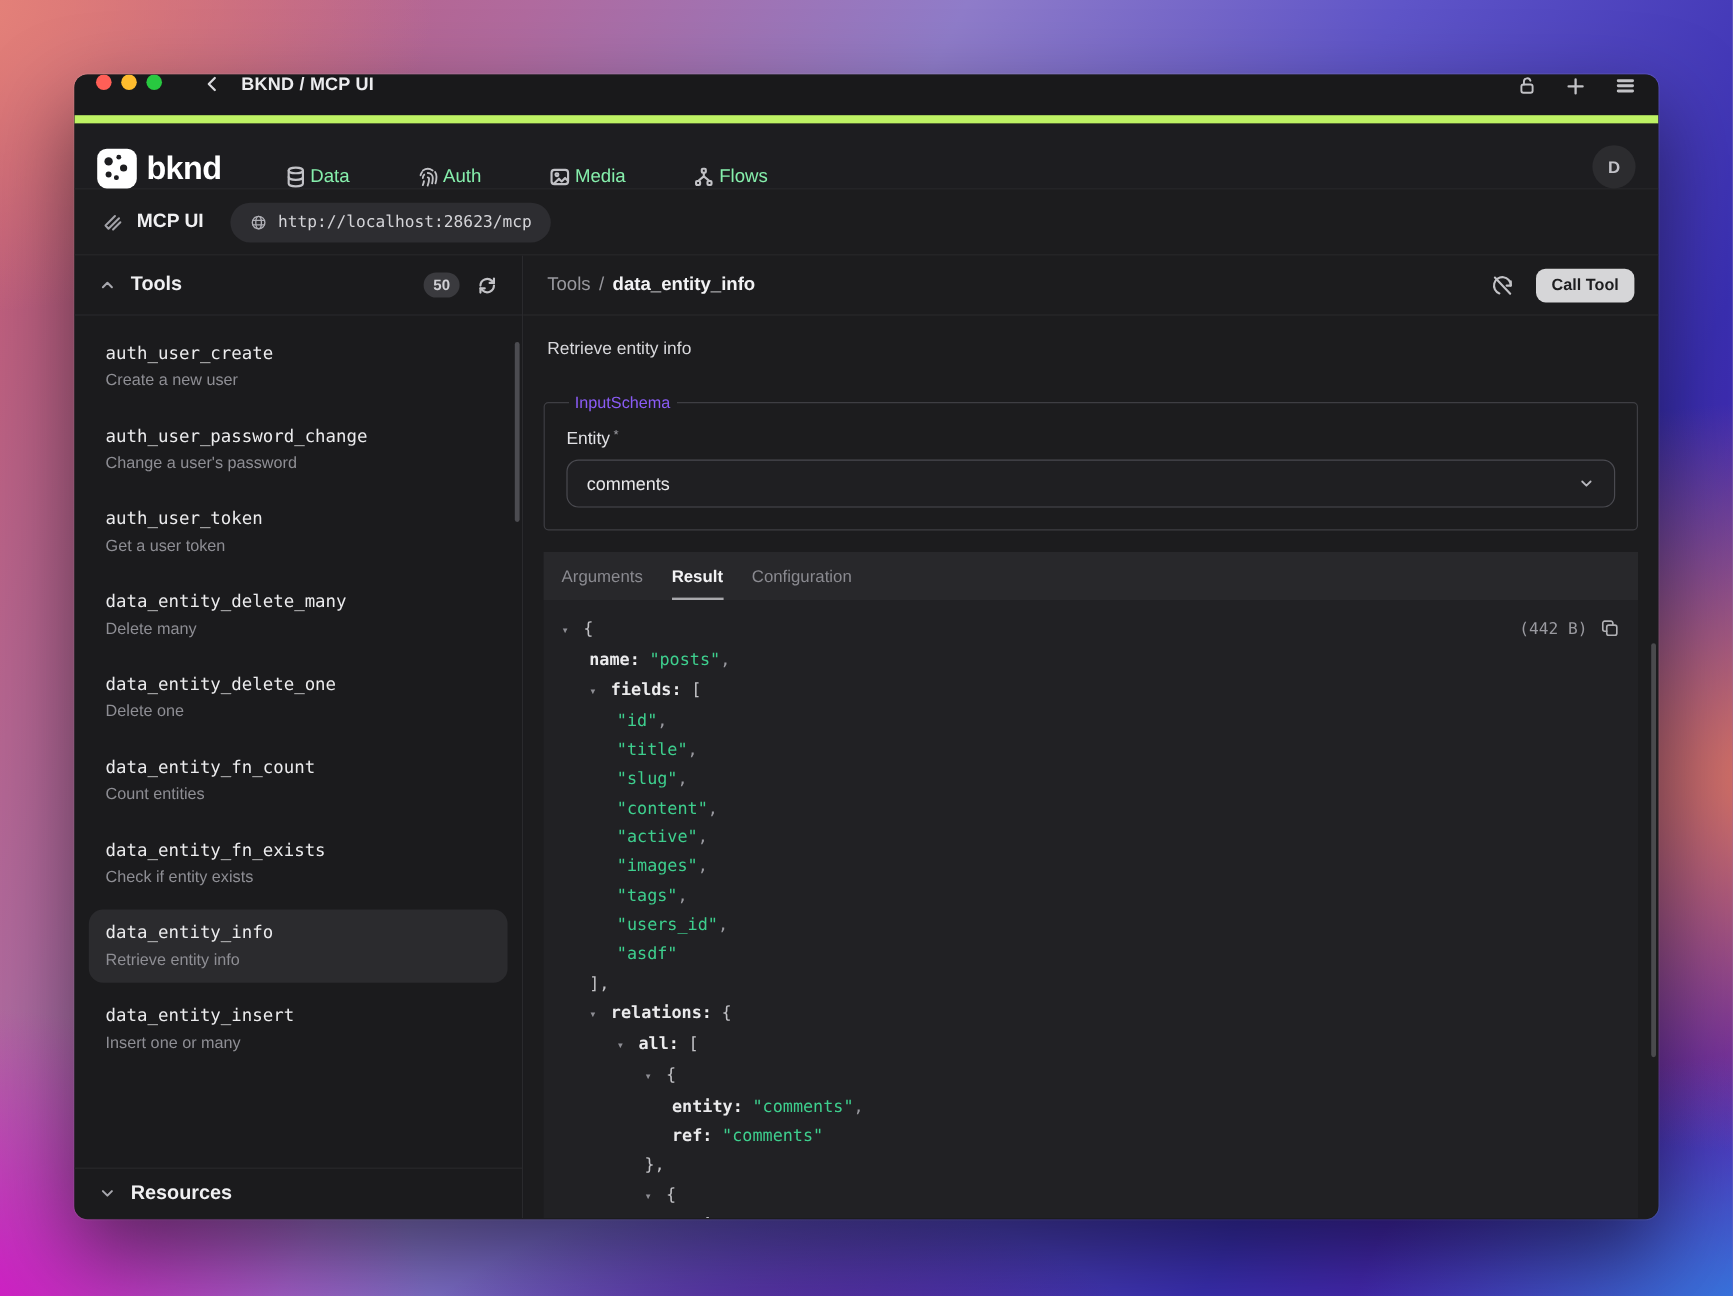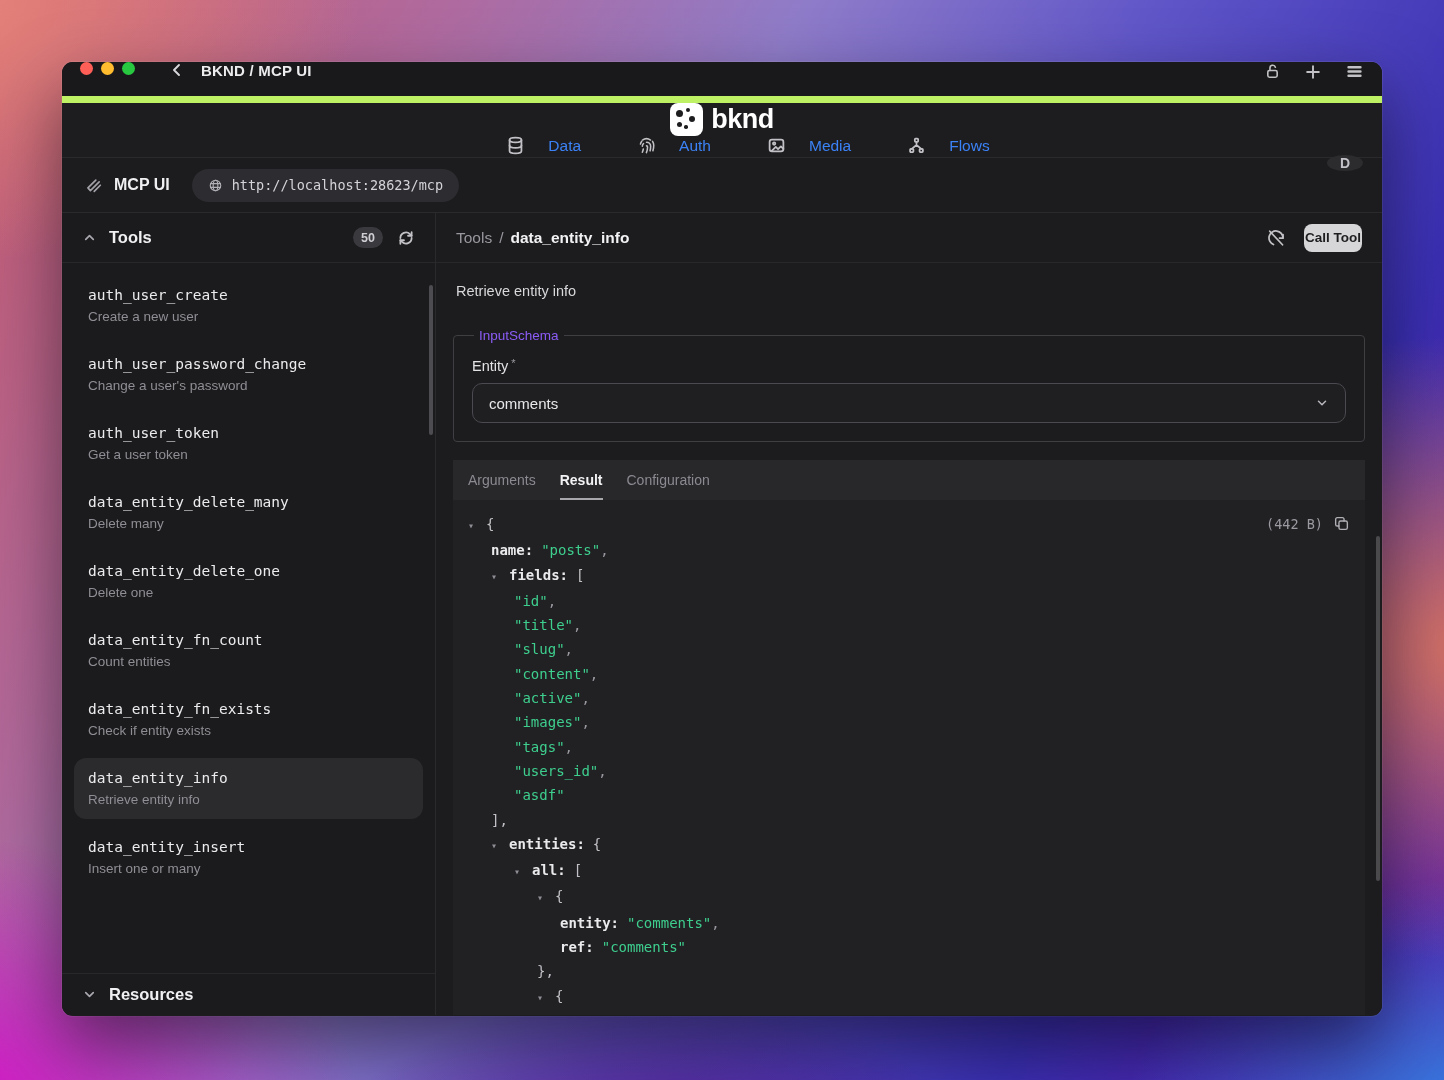--- a/index.html
+++ b/index.html
@@ -25,27 +25,27 @@
 
   
   .titlebar{ height:41px; background:#19191b; display:flex; align-items:flex-start; padding:0 18px; border-bottom:7px solid #bef264; }
   .traffic{ display:flex; gap:8px; }
   .light{ width:13px; height:13px; border-radius:50%; }
   .back{ margin-left:34px; }
   .win-title{ margin-left:16px; font-size:15px; font-weight:700; color:#ececee; letter-spacing:.2px; }
   .tb-right{ margin-left:auto; display:flex; align-items:center; gap:23px; }
 
   
-  .navbar{ height:55px; background:#1d1d20; display:flex; align-items:center; padding:0 19px; border-bottom:1px solid #2a2a2d;flex-direction:column; }
+  .navbar{ height:55px; background:#1d1d20; display:flex; align-items:flex-end; padding:0 19px; border-bottom:1px solid #2a2a2d; }
   .brand{ display:flex; align-items:center; gap:8px; }
   .brand-mark{ width:33px; height:33px; background:#fff; border-radius:8px; position:relative; }
   .brand-mark i{ position:absolute; background:#1d1d20; border-radius:50%; }
   .brand-name{ font-size:27px; font-weight:800; color:#fff; letter-spacing:-.5px; }
   .nav-items{ display:flex; margin-left:52px; gap:56px; }
-  .nav-item{ display:flex; align-items:center; gap:23px; font-size:15.5px; color:#3b82f6; cursor:pointer; }
+  .nav-item{ display:flex; align-items:center; gap:3px; font-size:15.5px; color:#86efac; cursor:pointer; }
   .avatar{ margin-left:auto; width:36px; height:36px; border-radius:50%; background:#2c2c2f; display:flex; align-items:center; justify-content:center; font-size:14px; font-weight:600; color:#c2c2c8; }
 
   
   .mcpbar{ height:55px; background:#1c1c1e; display:flex; align-items:center; padding:0 23px; border-bottom:1px solid #2a2a2d; }
   .mcp-title{ margin-left:11px; font-size:16px; font-weight:700; color:#f0f0f2; }
   .url-pill{ margin-left:22px; height:33px; background:#2d2d31; border-radius:17px; display:flex; align-items:center; gap:9px; padding:0 16px; }
   .url-text{ font-family:"DejaVu Sans Mono", monospace; font-size:13.5px; color:#d4d4d8; }
 
   
   .content{ position:relative; display:flex; height:802px; }
@@ -62,21 +62,21 @@
   .side-foot{ height:42px; flex:none; border-top:1px solid #28282b; display:flex; align-items:center; padding:0 20px; }
   .side-foot-title{ margin-left:12px; font-size:16.5px; font-weight:700; color:#f0f0f2; }
   .side-scroll{ position:absolute; right:2px; top:72px; width:4px; height:150px; border-radius:2px; background:#55555a; opacity:.85; }
 
   .main{ flex:1; background:#1c1c1e; display:flex; flex-direction:column; position:relative; }
   .main-head{ height:50px; display:flex; align-items:center; padding:0 20px; border-bottom:1px solid #28282b; flex:none; }
   .crumb{ font-size:15.5px; color:#98989e; }
   .crumb b{ color:#f2f2f4; font-weight:700; }
   .crumb .sep{ margin:0 7px; }
   .head-right{ margin-left:auto; display:flex; align-items:center; gap:18px; }
-  .call-btn{ height:28px; padding:0 1px; border:none; border-radius:8px; background:#d6d6d8; color:#1d1d1f; font-family:"Liberation Sans", sans-serif; font-size:13.5px; font-weight:700; cursor:pointer; }
+  .call-btn{ height:28px; padding:0 13px; border:none; border-radius:8px; background:#d6d6d8; color:#1d1d1f; font-family:"Liberation Sans", sans-serif; font-size:13.5px; font-weight:700; cursor:pointer; }
 
   .main-body{ flex:1; padding:18px 17px 0; overflow:hidden; display:flex; flex-direction:column; }
   .tool-desc-line{ font-size:14.5px; color:#d8d8dc; line-height:20px; padding:0 3px; }
   fieldset.schema{ margin-top:27px; border:1px solid #3e3e43; border-radius:4px; padding:6px 18px 18px; }
   fieldset.schema legend{ font-size:13.5px; color:#8b5cf6; padding:0 5px; margin-left:2px; }
   .field-label{ margin-top:8px; font-size:14.5px; color:#e2e2e6; }
   .req{ color:#9a9aa0; font-size:11px; vertical-align:4px; margin-left:3px; }
   .select{ margin-top:9px; height:40px; background:#1f1f22; border:1px solid #4a4a50; border-radius:10px; display:flex; align-items:center; padding:0 16px; cursor:pointer; }
   .select-value{ font-size:15px; color:#e8e8ea; }
   .select .chev{ margin-left:auto; }
@@ -343,21 +343,21 @@
               <div class="jline" style="padding-left: 61px;"><span class="jstr">"id"</span><span class="jpost">,</span></div>
               <div class="jline" style="padding-left: 61px;"><span class="jstr">"title"</span><span class="jpost">,</span></div>
               <div class="jline" style="padding-left: 61px;"><span class="jstr">"slug"</span><span class="jpost">,</span></div>
               <div class="jline" style="padding-left: 61px;"><span class="jstr">"content"</span><span class="jpost">,</span></div>
               <div class="jline" style="padding-left: 61px;"><span class="jstr">"active"</span><span class="jpost">,</span></div>
               <div class="jline" style="padding-left: 61px;"><span class="jstr">"images"</span><span class="jpost">,</span></div>
               <div class="jline" style="padding-left: 61px;"><span class="jstr">"tags"</span><span class="jpost">,</span></div>
               <div class="jline" style="padding-left: 61px;"><span class="jstr">"users_id"</span><span class="jpost">,</span></div>
               <div class="jline" style="padding-left: 61px;"><span class="jstr">"asdf"</span></div>
               <div class="jline" style="padding-left: 38px;"><span class="jpunct">],</span></div>
-              <div class="jline" style="padding-left: 38px;"><span class="jarrow">▾</span><span class="jkey">entities:</span><span class="jpunct">{</span></div>
+              <div class="jline" style="padding-left: 38px;"><span class="jarrow">▾</span><span class="jkey">relations:</span><span class="jpunct">{</span></div>
               <div class="jline" style="padding-left: 61px;"><span class="jarrow">▾</span><span class="jkey">all:</span><span class="jpunct">[</span></div>
               <div class="jline" style="padding-left: 84px;"><span class="jarrow">▾</span><span class="jpunct">{</span></div>
               <div class="jline" style="padding-left: 107px;"><span class="jkey">entity:</span><span class="jstr">"comments"</span><span class="jpost">,</span></div>
               <div class="jline" style="padding-left: 107px;"><span class="jkey">ref:</span><span class="jstr">"comments"</span></div>
               <div class="jline" style="padding-left: 84px;"><span class="jpunct">},</span></div>
               <div class="jline" style="padding-left: 84px;"><span class="jarrow">▾</span><span class="jpunct">{</span></div>
               <div class="jline" style="padding-left: 107px;"><span class="jkey">entity:</span><span class="jstr">"media"</span><span class="jpost">,</span></div>
             </div>
         </div>
       </div>

